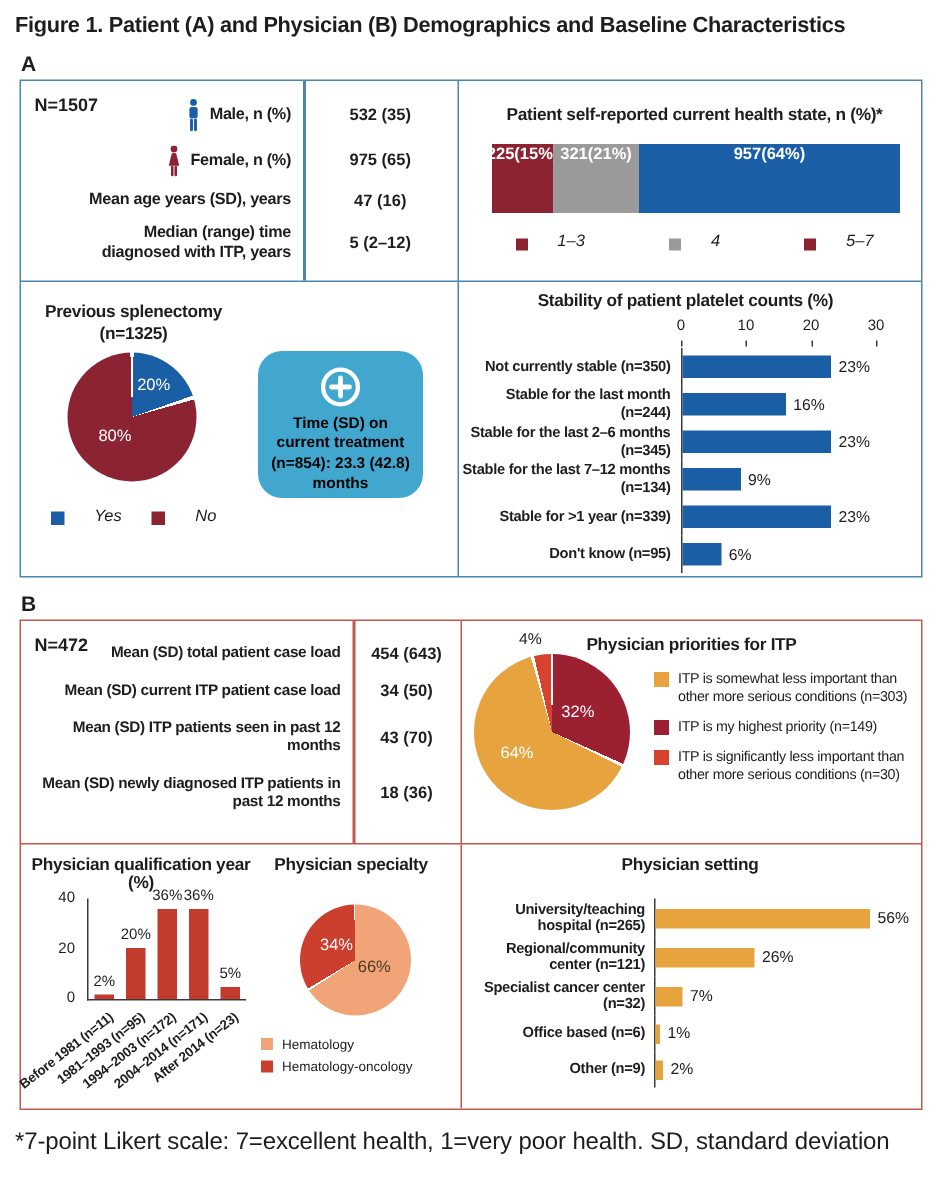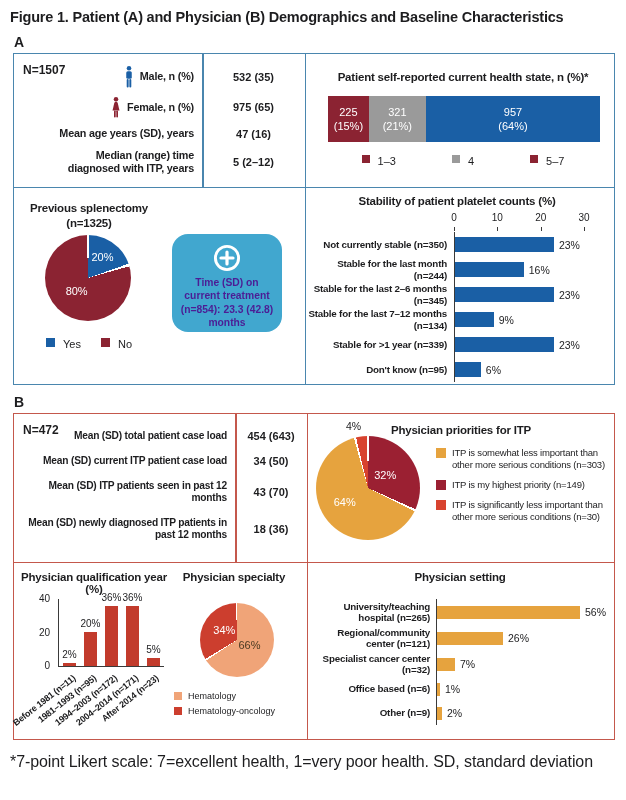--- a/index.html
+++ b/index.html
@@ -42,35 +42,35 @@
           display:flex; justify-content:flex-end; align-items:center; gap:6px; letter-spacing:-0.2px;}
   .cb1 .tlab { width:221px; font-size:10.2px; padding-left:6px; }
   .tval { flex:1; text-align:center; font-weight:bold; font-size:11px; }
 
   
   .c-title { text-align:center; font-weight:bold; font-size:11.5px; letter-spacing:-0.2px; }
 
   
   .ca2 { padding: 17px 12px 0 18px; }
   .hs-bar { margin: 13px 2px 0 4px; height: 46px; display:flex; }
-  .hs-seg { color:#fff; display:flex; flex-direction:column; justify-content:center; text-align:center; font-size:11px; line-height:1.3; }
+  .hs-seg { color:#fff; display:flex; flex-direction:row; justify-content:center; text-align:center; font-size:11px; line-height:1.3;font-weight:bold; }
   .hs-s0 { background:var(--maroon); } .hs-s1 { background:var(--gray); } .hs-s2 { background:var(--blue); }
   .hs-legend { margin-top:13px; display:flex; justify-content:center; gap:56px; font-size:11px; align-items:center; }
-  .lg-item { display:flex; align-items:flex-start; gap:8px; }
+  .lg-item { display:flex; align-items:flex-end; gap:20px;font-style:italic; }
   .sq { width:8px; height:8px; display:inline-block; flex:none; }
 
   
   .spl-title { position:absolute; top:13px; left:0; width:150px; text-align:center; font-weight:bold; font-size:11.5px; line-height:1.3; letter-spacing:-0.2px;}
   .spl-pie { position:absolute; left:31px; top:47px; width:86px; height:86px; border-radius:50%;
     background: conic-gradient(#fff 0 0.4%, var(--blue) 0.4% 19.6%, #fff 19.6% 20.6%, var(--maroon) 20.6% 99.6%, #fff 99.6% 100%); }
   .pie-lbl { position:absolute; color:#fff; font-size:11px; }
   .spl-legend { position:absolute; left:0; top:150px; width:150px; display:flex; justify-content:center; gap:20px; font-size:11px; }
   .spl-legend .sq { width:9px; height:9px; }
   .treat-box { position:absolute; left:158px; top:46px; width:110px; height:98px; background:var(--lblue);
-    border-radius:16px; color:#4c1d95; text-align:center; padding-top:8px; }
+    border-radius:16px; color:#000000; text-align:center; padding-top:8px; }
   .treat-text { font-size:10.3px; font-weight:bold; line-height:1.3; padding:2px 6px 0; }
 
   
   .ca4 { padding: 7px 8px 0 2px; }
   .prow { display:flex; align-items:center; min-height:25px; }
   .plab { width:146px; text-align:right; font-weight:bold; font-size:9.8px; letter-spacing:-0.2px; line-height:1.15; padding-right:7px; }
   .paxis { flex:1; margin-right:22px; position:relative; height:18px; margin-top:2px; }
   .paxis .tick-num { position:absolute; top:0; transform:translateX(-50%); font-size:10px; }
   .paxis .tick-mark { position:absolute; bottom:-1px; width:1px; height:4px; background:var(--axis); }
   .pbararea { flex:1; margin-right:22px; border-left:1.5px solid var(--axis); align-self:stretch;

